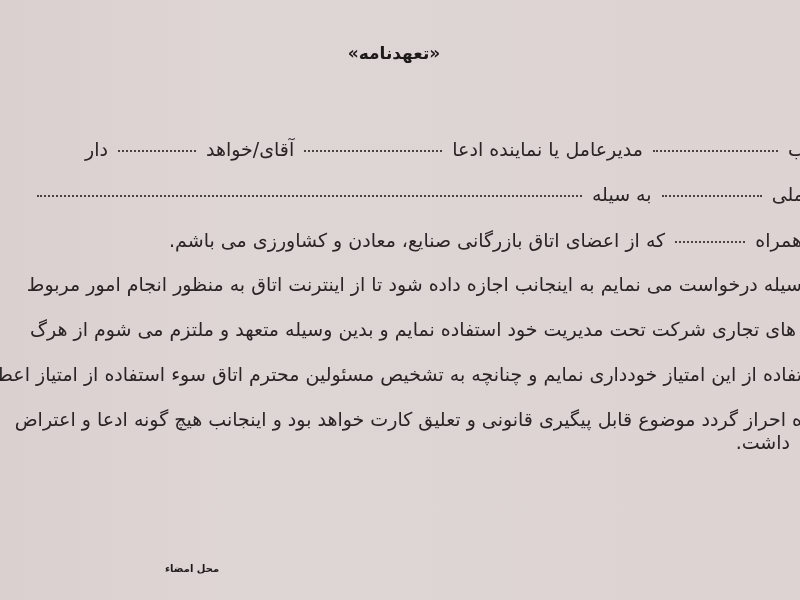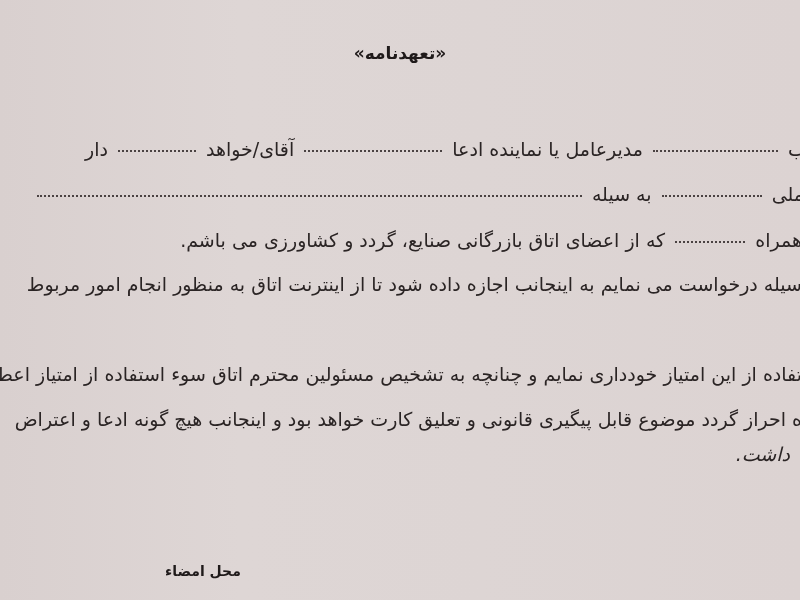--- a/index.html
+++ b/index.html
@@ -15,21 +15,21 @@
     width: 800px;
     height: 600px;
     overflow: hidden;
     background: linear-gradient(90deg, #d9d0cf 0%, #ded6d5 30%, #ddd5d4 60%, #dcd3d2 100%);
     color: #2a2424;
     font-family: "DejaVu Sans", sans-serif;
   }
   .title {
     position: absolute;
     top: 43px;
-    left: 300px;
+    left: 294px;
     width: 200px;
     text-align: center;
     direction: rtl;
     font-size: 17px;
     font-weight: bold;
     color: #1f1a1a;
   }
   .line {
     position: absolute;
     direction: rtl;
@@ -43,21 +43,21 @@
     border-bottom: 2px dotted #4a4242;
     height: 0;
     vertical-align: 4px;
     margin: 0 4px;
   }
   .sig {
     position: absolute;
     top: 563px;
     left: 165px;
     direction: rtl;
-    font-size: 14px;
+    font-size: 10px;
     font-weight: bold;
     color: #1f1a1a;
   }
 </style>
 </head>
 <body>
 
 <div class="page">
 
   <div class="title">«تعهدنامه»</div>
@@ -75,23 +75,24 @@
   <div class="line" style="top:180px; right:-4px;">
     <span>ملی</span>
     <span class="dots" style="width:100px;"></span>
     <span>به سیله</span>
     <span class="dots" style="width:545px;"></span>
   </div>
 
   <div class="line" style="top:226px; right:-2px;">
     <span>همراه</span>
     <span class="dots" style="width:70px;"></span>
-    <span>که از اعضای اتاق بازرگانی صنایع، گردد و کشاورزی می باشم.</span>
+    <span>که از اعضای اتاق بازرگانی صنایع، معادن و کشاورزی می باشم.</span>
   </div>
 
   <div class="line" style="top:270px; right:-2px;">سیله درخواست می نمایم به اینجانب اجازه داده شود تا از اینترنت اتاق به منظور انجام امور مربوط</div>
+  <div class="line" style="top:315px; right:4px;">های تجاری شرکت تحت مدیریت خود استفاده نمایم و بدین وسیله متعهد و ملتزم می شوم از هرگ</div>
   <div class="line" style="top:360px; right:-2px;">تفاده از این امتیاز خودداری نمایم و چنانچه به تشخیص مسئولین محترم اتاق سوء استفاده از امتیاز اعطا</div>
   <div class="line" style="top:405px; right:-2px;">ه احراز گردد موضوع قابل پیگیری قانونی و تعلیق کارت خواهد بود و اینجانب هیچ گونه ادعا و اعتراض</div>
-  <div class="line" style="top:440px; right:10px;font-style:italic;">داشت.</div>
+  <div class="line" style="top:428px; right:10px;">داشت.</div>
 
   <div class="sig">محل امضاء</div>
 
 </div>
 
 </body></html>

